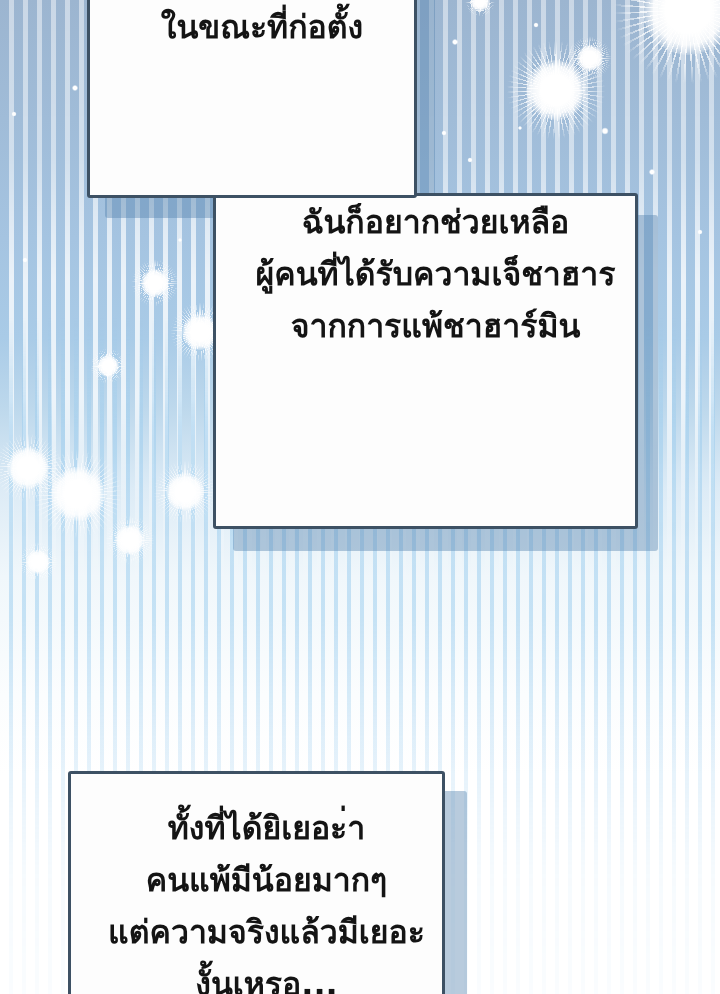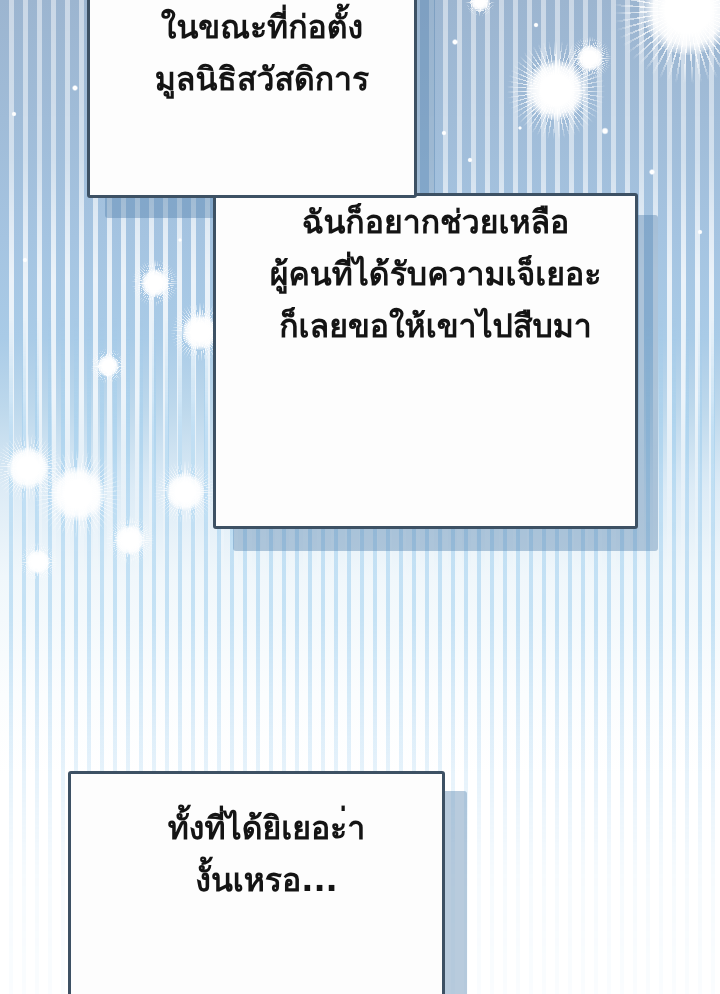--- a/index.html
+++ b/index.html
@@ -131,27 +131,28 @@
   <div class="dot" style="left:652px;top:172px;width:6px;height:6px;"></div>
   <div class="dot" style="left:700px;top:232px;width:5px;height:5px;"></div>
   <div class="dot" style="left:180px;top:240px;width:4px;height:4px;"></div>
 
   <div class="bubble-shadow shadow-top"></div>
   <div class="bubble-shadow shadow-middle"></div>
   <div class="bubble-shadow shadow-bottom"></div>
 
   <div class="bubble bubble-middle">
     <div class="line">ฉันก็อยากช่วยเหลือ</div>
-    <div class="line">ผู้คนที่ได้รับความเจ็เยอะ</div>
-    <div class="line">ก็เลยขอให้เขาไปสืบมา</div>
+    <div class="line">ผู้คนที่ได้รับความเจ็ชาฮาร</div>
+    <div class="line">จากการแพ้ชาฮาร์มิน</div>
   </div>
 
   <div class="bubble bubble-top">
     <div class="line">ในขณะที่ก่อตั้ง</div>
-    <div class="line">มูลนิธิสวัสดิการ</div>
   </div>
 
   <div class="bubble bubble-bottom">
     <div class="line">ทั้งที่ได้ยิเยอะ่า</div>
+    <div class="line">คนแพ้มีน้อยมากๆ</div>
+    <div class="line">แต่ความจริงแล้วมีเยอะ</div>
     <div class="line">งั้นเหรอ...</div>
   </div>
 
 </div>
 
 </body></html>

